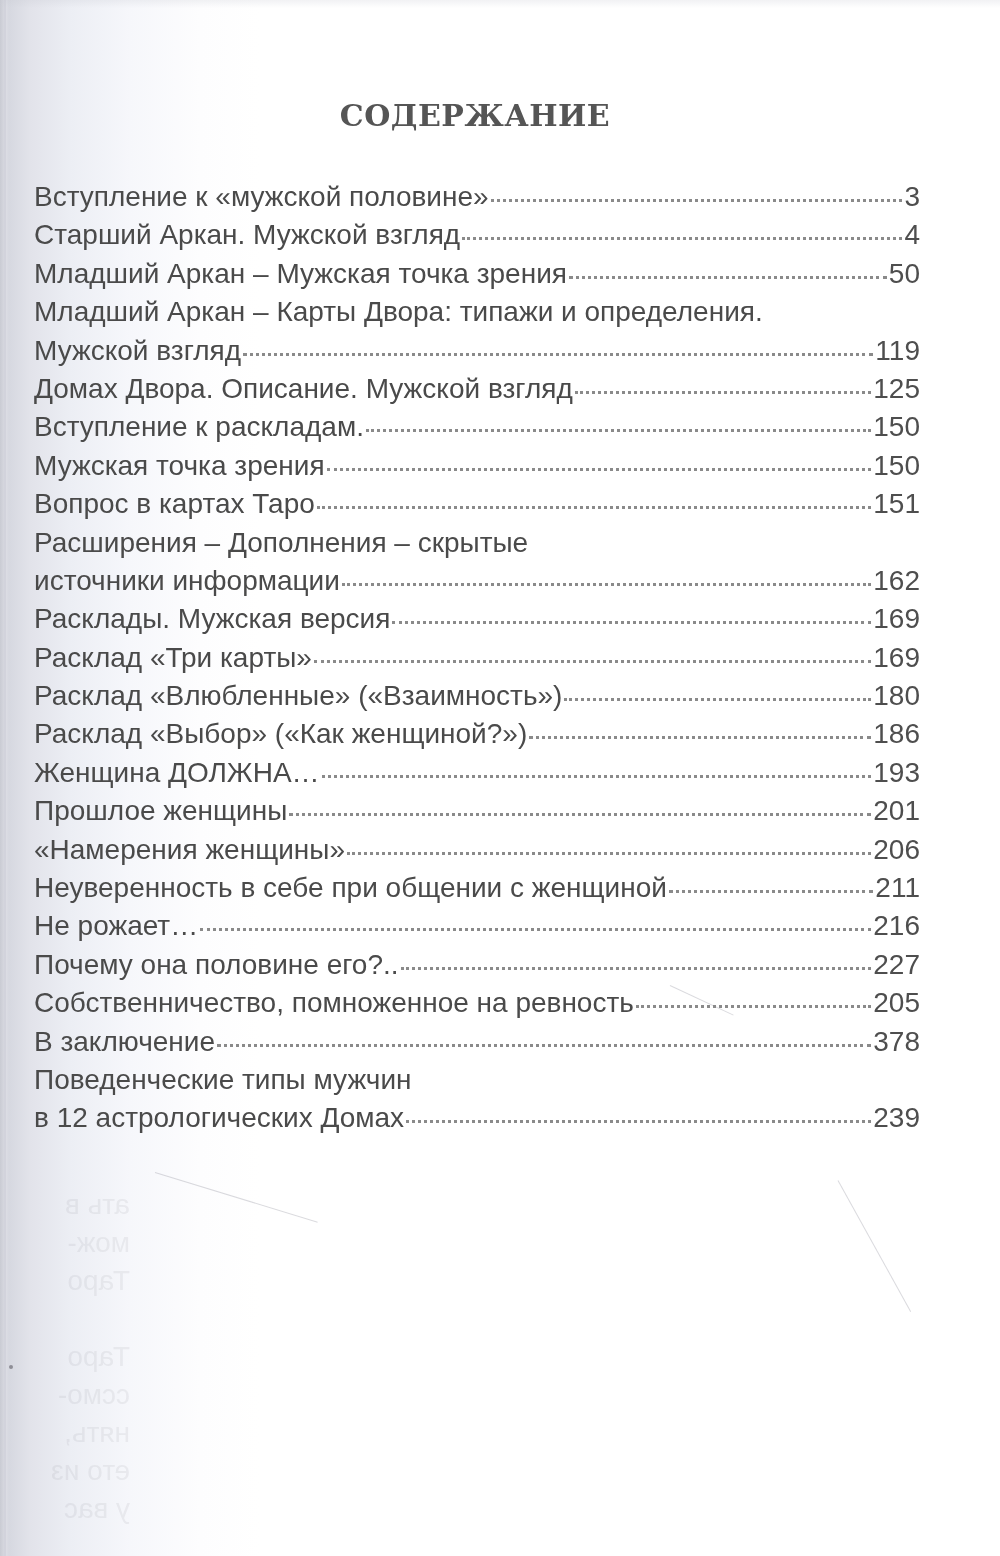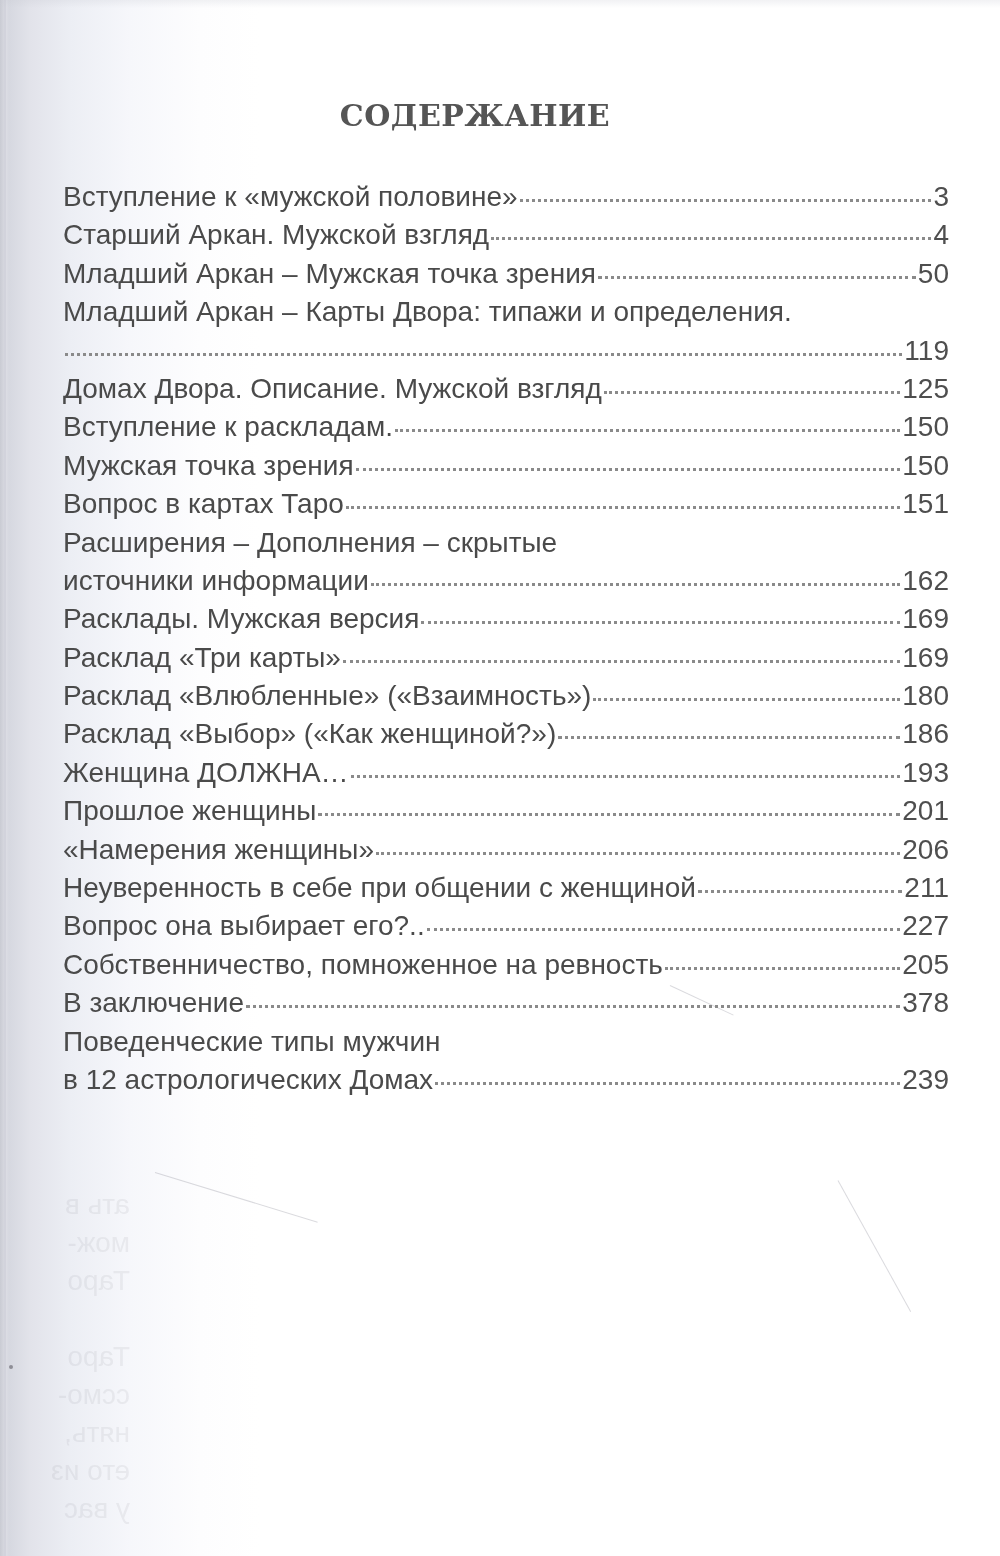--- a/index.html
+++ b/index.html
@@ -45,21 +45,20 @@
       font-weight: bold;
       font-size: 30px;
       letter-spacing: 0.5px;
       color: #555555;
     }
     .toc {
       position: absolute;
       left: 34px;
       top: 178px;
       width: 886px;
-      margin-left: 29px;
     }
     .toc-row {
       display: flex;
       align-items: baseline;
       height: 38.4px;
       line-height: 38.4px;
       font-size: 28px;
       color: #4a4a4a;
       white-space: nowrap;
     }
@@ -145,20 +144,21 @@
     <div class="toc-row">
       <span class="toc-text">Младший Аркан – Мужская точка зрения</span>
       <span class="toc-leader"></span>
       <span class="toc-page">50</span>
     </div>
     <div class="toc-row no-page">
       <span class="toc-text">Младший Аркан – Карты Двора: типажи и определения.</span>
 
     </div>
     <div class="toc-row">
+      <span class="toc-text">Мужской взгляд</span>
       <span class="toc-leader"></span>
       <span class="toc-page">119</span>
     </div>
     <div class="toc-row">
       <span class="toc-text">Домах Двора. Описание. Мужской взгляд </span>
       <span class="toc-leader"></span>
       <span class="toc-page">125</span>
     </div>
     <div class="toc-row">
       <span class="toc-text">Вступление к раскладам. </span>
@@ -218,21 +218,26 @@
       <span class="toc-text">«Намерения женщины»</span>
       <span class="toc-leader"></span>
       <span class="toc-page">206</span>
     </div>
     <div class="toc-row">
       <span class="toc-text">Неуверенность в себе при общении с женщиной</span>
       <span class="toc-leader"></span>
       <span class="toc-page">211</span>
     </div>
     <div class="toc-row">
-      <span class="toc-text">Вопрос она выбирает его?..</span>
+      <span class="toc-text">Не рожает…</span>
+      <span class="toc-leader"></span>
+      <span class="toc-page">216</span>
+    </div>
+    <div class="toc-row">
+      <span class="toc-text">Почему она половине его?..</span>
       <span class="toc-leader"></span>
       <span class="toc-page">227</span>
     </div>
     <div class="toc-row">
       <span class="toc-text">Собственничество, помноженное на ревность</span>
       <span class="toc-leader"></span>
       <span class="toc-page">205</span>
     </div>
     <div class="toc-row">
       <span class="toc-text">В заключение </span>

